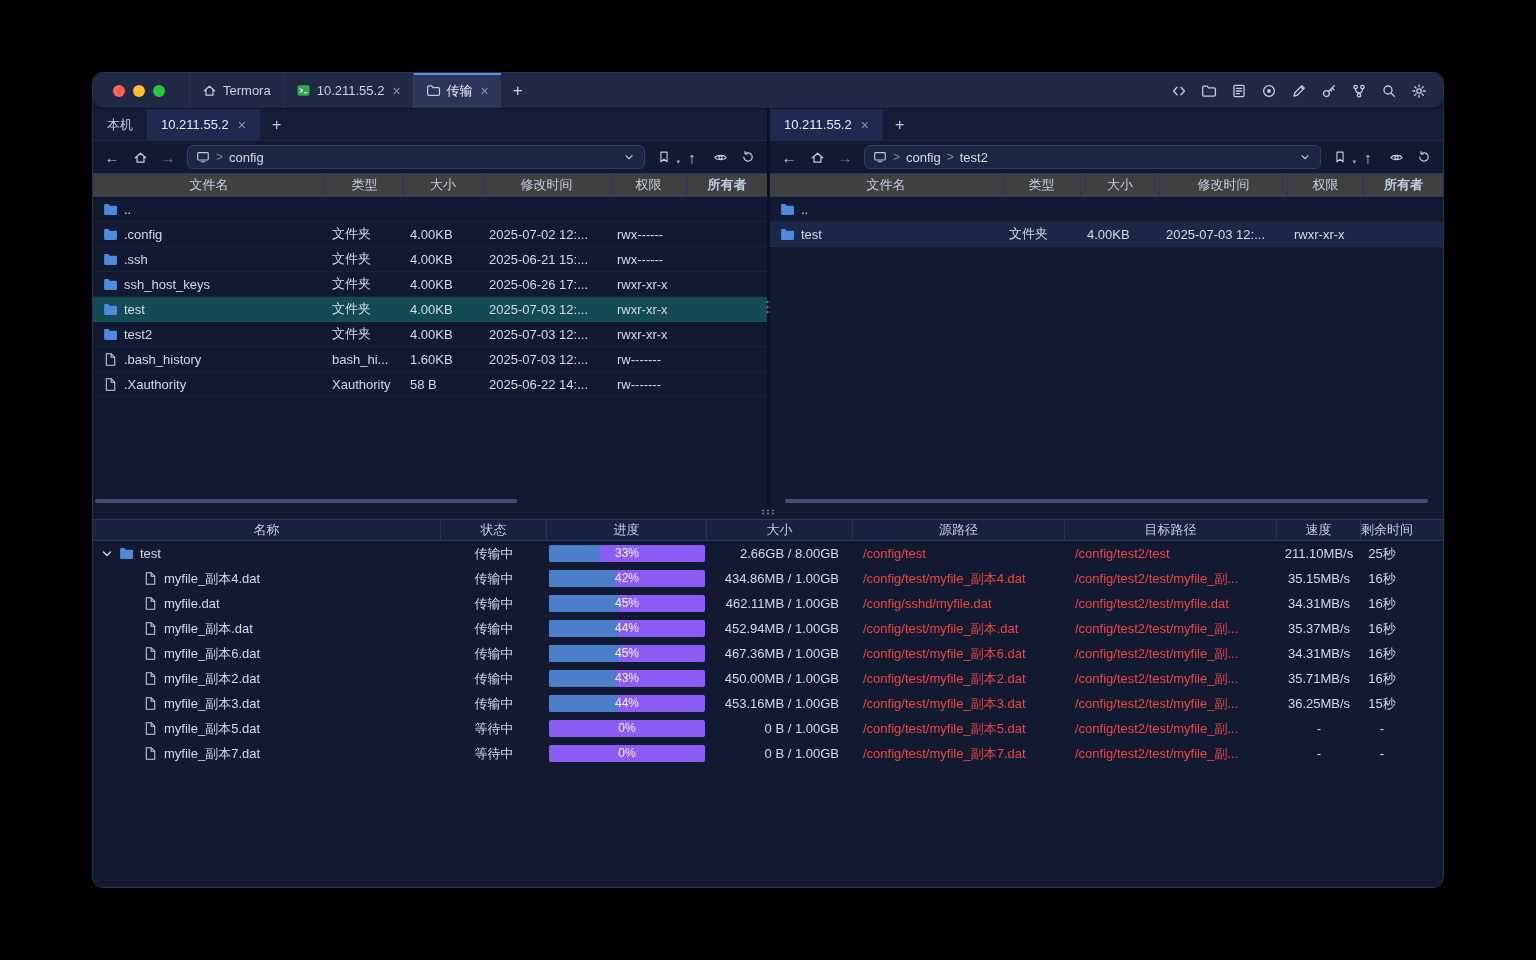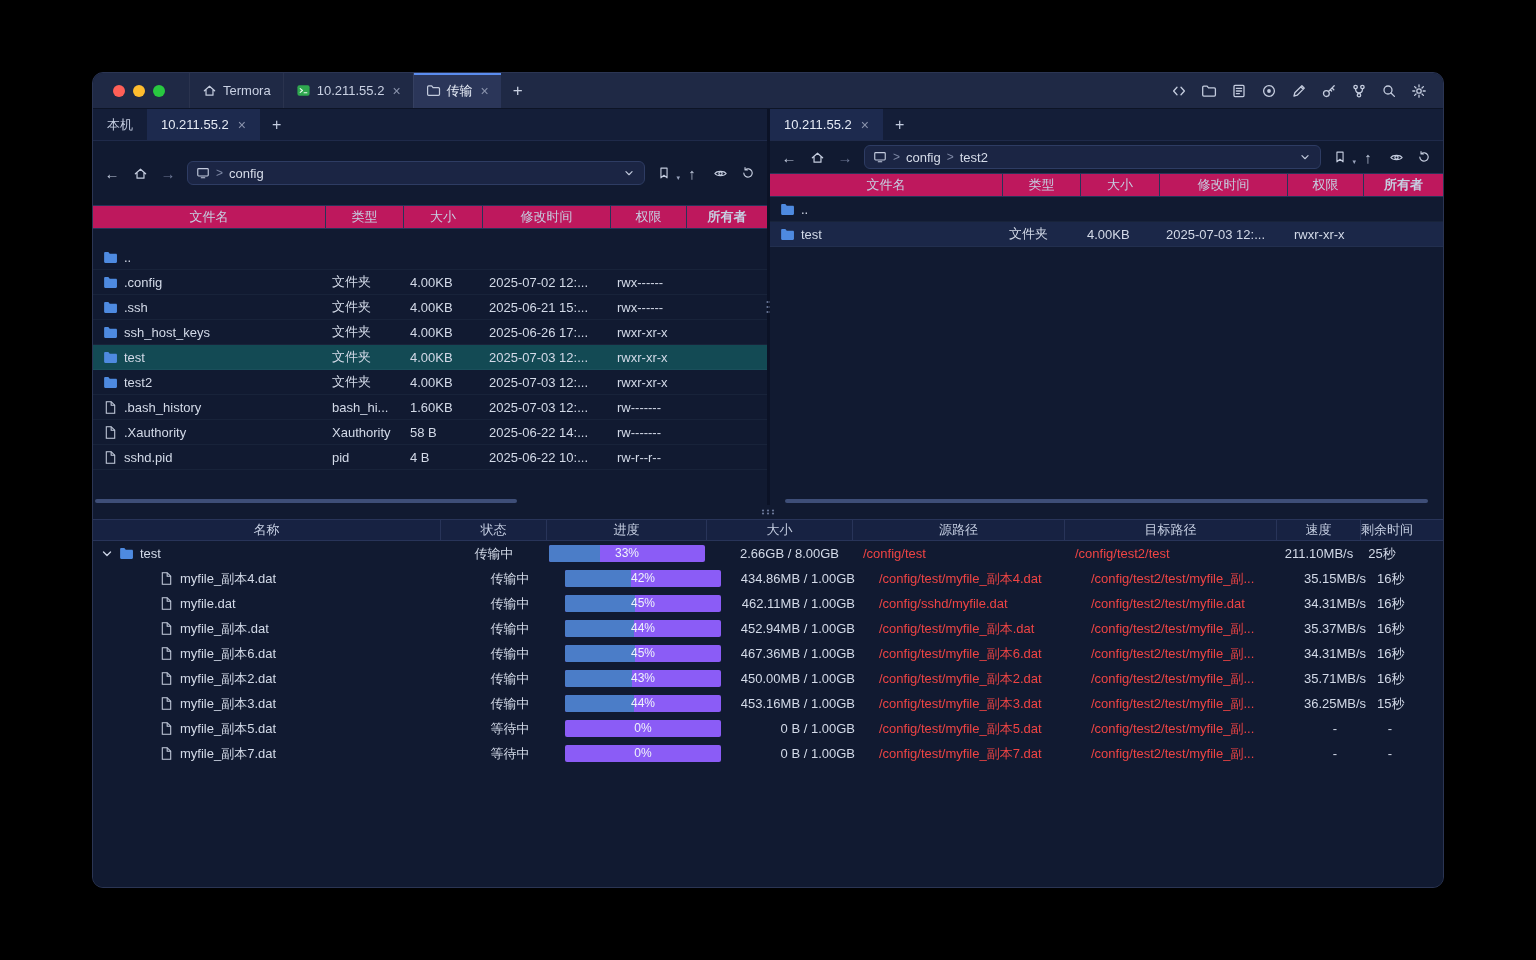--- a/index.html
+++ b/index.html
@@ -4,21 +4,21 @@
 <style>
   * { margin:0; padding:0; box-sizing:border-box; }
   html,body { width:1536px; height:960px; background:#000; overflow:hidden;
     font-family:"Liberation Sans","DejaVu Sans",sans-serif; }
   .window { position:absolute; left:92px; top:72px; width:1352px; height:816px;
     background:#111a31; border:1px solid #2b3553; border-radius:11px; overflow:hidden;
     display:flex; flex-direction:column; box-shadow:0 10px 50px rgba(0,0,0,.9); }
 
   
   .titlebar { height:36px; flex:0 0 36px; background:#1f2945; display:flex; align-items:stretch;
-    border-bottom:1px solid #0d1426; position:relative; }
+    border-bottom:1px solid #0d1426; position:relative;border-radius:12px; }
   .traffic { display:flex; align-items:center; gap:8px; padding:0 14px 0 20px; }
   .tl { width:12px; height:12px; border-radius:50%; display:inline-block; }
   .tl.red{background:#ff5f57}.tl.yellow{background:#febc2e}.tl.green{background:#28c840}
   .ttabs { display:flex; align-items:stretch; margin-left:10px; }
   .ttab { position:relative; display:flex; align-items:center; gap:6px; padding:0 12px;
     font-size:13px; color:#c9d1e3; border-left:1px solid rgba(255,255,255,.05); cursor:default; }
   .ttab:last-of-type{ border-right:1px solid rgba(255,255,255,.05); }
   .ttab.active { background:#2b3659; color:#e9eef8; }
   .ttab.active::before { content:""; position:absolute; top:0; left:0; right:0; height:2px; background:#5b8def; }
   .tab-close { display:none; color:#8b94ad; font-size:14px; margin-left:2px; line-height:1; }
@@ -27,21 +27,21 @@
   .ticon { width:15px; height:15px; display:flex; }
   .ticon svg { display:none; width:15px; height:15px; }
   .ticon.icon-home .svg-home, .ticon.icon-terminal .svg-terminal, .ticon.icon-transfer .svg-transfer { display:block; }
   .tb-actions { margin-left:auto; display:flex; align-items:center; gap:13px; padding-right:16px; }
   .tb-actions .aicon { width:17px; height:17px; display:flex; align-items:center; justify-content:center; color:#c3cbdd; }
   .sic { fill:none; stroke:#c3cbdd; stroke-width:1.3; stroke-linecap:round; stroke-linejoin:round; }
 
   
   .panels-row { height:396px; flex:0 0 396px; display:flex; }
   .fpanel { background:#111a31; display:flex; flex-direction:column; position:relative; }
-  .fpanel.left { width:675px;gap:16px; } .fpanel.right { width:674px; }
+  .fpanel.left { width:675px; } .fpanel.right { width:674px; }
   .vsplit { width:3px; background:#0b1226; position:relative; }
   .vsplit .grip { position:absolute; top:50%; left:50%; transform:translate(-50%,-50%); }
 
   
   .ptabs { height:32px; flex:0 0 32px; display:flex; align-items:stretch; background:#141e38;
     border-bottom:1px solid #1f2a4a; }
   .ptab { display:flex; align-items:center; gap:7px; padding:0 14px; font-size:13px; color:#c4cde0; }
   .ptab.active { background:#1d2a4e; color:#e6ebf5; }
   .ptab-plus { display:flex; align-items:center; padding:0 12px; color:#c4cde0; font-size:16px; }
 
@@ -51,21 +51,21 @@
     color:#c0c9dc; font-size:15px; line-height:1; position:relative; }
   .nbtn.dim { color:#6d7896; }
   .mini-caret { position:absolute; right:-7px; bottom:1px; font-size:7px; color:#9aa3bd; }
   .crumb { flex:1; height:24px; background:#1b2544; border:1px solid #2e3c63; border-radius:6px;
     display:flex; align-items:center; gap:6px; padding:0 8px; font-size:13px; color:#d6dce9; }
   .crumb .sep { color:#7e88a5; font-size:12px; }
   .seg { display:flex; align-items:center; gap:6px; }
   .crumb-chevron { margin-left:auto; display:flex; }
 
   
-  .fheader { height:24px; flex:0 0 24px; display:flex; background:#be185d; color:#c6cfe2;
+  .fheader { height:24px; flex:0 0 24px; display:flex; background:#404040; color:#c6cfe2;
     font-size:13px; line-height:22px; border-top:1px solid #283459; border-bottom:1px solid #283459; }
   .fh { text-align:center; border-right:1px solid #283459; overflow:hidden; white-space:nowrap; }
   .fh:last-child { border-right:none;font-weight:bold; }
   .cw1{width:233px}.cw2{width:78px}.cw3{width:79px}.cw4{width:128px}.cw5{width:76px}.cw6{flex:1}
   .frows { flex:1; overflow:hidden; }
   .frow { height:25px; display:flex; align-items:center; font-size:13px; color:#d3dae8;
     border-bottom:1px solid rgba(130,150,190,0.07); }
   .frow.selected { background:#134a54; }
   .frow.hilite { background:#1b2748; }
   .fcell { padding-left:6px; white-space:nowrap; overflow:hidden; }
@@ -88,21 +88,21 @@
   .theader { height:22px; flex:0 0 22px; display:flex; background:#172242; color:#c6cfe2;
     font-size:13px; line-height:20px; border-top:1px solid #283459; border-bottom:1px solid #283459; }
   .th { text-align:center; border-right:1px solid #283459; white-space:nowrap; overflow:hidden; }
   .th:last-child { border-right:none; }
   .tw1{width:348px}.tw2{width:106px}.tw3{width:160px}.tw4{width:146px}
   .tw5{width:212px}.tw6{width:212px}.tw7{width:84px}.tw8{flex:1;padding-right:40px}
   .trows { flex:1; overflow:hidden; }
   .trow { height:25px; display:flex; align-items:center; font-size:13px; color:#d3dae8; }
   .tc { white-space:nowrap; overflow:hidden; }
   .tc.tname { display:flex; align-items:center; gap:6px; padding-left:8px; }
-  .trow.child .tc.tname { padding-left:50px;margin-left:16px; }
+  .trow.child .tc.tname { padding-left:50px; }
   .chev { display:none; width:12px; height:12px; flex:0 0 12px; }
   .trow.expanded .chev { display:flex; }
   .tc.tstatus { text-align:center; }
   .tc.tprog { padding:0 2px; }
   .track { position:relative; width:100%; height:17px; background:#8b5cf6; border-radius:2px; overflow:hidden; }
   .fill { position:absolute; left:0; top:0; bottom:0; background:#4b7dc8; }
   .plabel { position:absolute; left:0; right:0; top:0; bottom:0; text-align:center;
     font-size:12px; line-height:17px; color:#f0f4fa; }
   .tc.tsize { text-align:right; padding-right:14px; }
   .tc.tsrc, .tc.tdst { padding-left:10px; color:#ef4444; }
@@ -403,37 +403,20 @@
                 </svg>
               </span>
               <span class="txt">.Xauthority</span>
             </div>
             <div class="fcell cw2">Xauthority</div>
             <div class="fcell cw3">58 B</div>
             <div class="fcell cw4">2025-06-22 14:...</div>
             <div class="fcell cw5">rw-------</div>
             <div class="fcell cw6"></div>
           </div>
-          <div class="frow">
-            <div class="fcell name cw1">
-              <span class="iconwrap icon-file">
-
-                <svg class="svg-file" viewBox="0 0 16 16">
-                  <path d="M3.5 1.8h5.2l3.8 3.8v8.6H3.5z" fill="none" stroke="#c8d0e0" stroke-width="1.1"></path>
-                  <path d="M8.7 1.8v3.8h3.8" fill="none" stroke="#c8d0e0" stroke-width="1.1"></path>
-                </svg>
-              </span>
-              <span class="txt">sshd.pid</span>
-            </div>
-            <div class="fcell cw2">pid</div>
-            <div class="fcell cw3">4 B</div>
-            <div class="fcell cw4">2025-06-22 10:...</div>
-            <div class="fcell cw5">rw-r--r--</div>
-            <div class="fcell cw6"></div>
-          </div>
       </div>
       <div class="hscroll">
           <div class="hthumb"></div>
         </div>
     </section>
 
     <div class="vsplit">
       <svg class="grip" width="8" height="16" viewBox="0 0 8 16">
           <g fill="#6b7899">
             <circle cx="2.5" cy="3" r="1.1"></circle>

